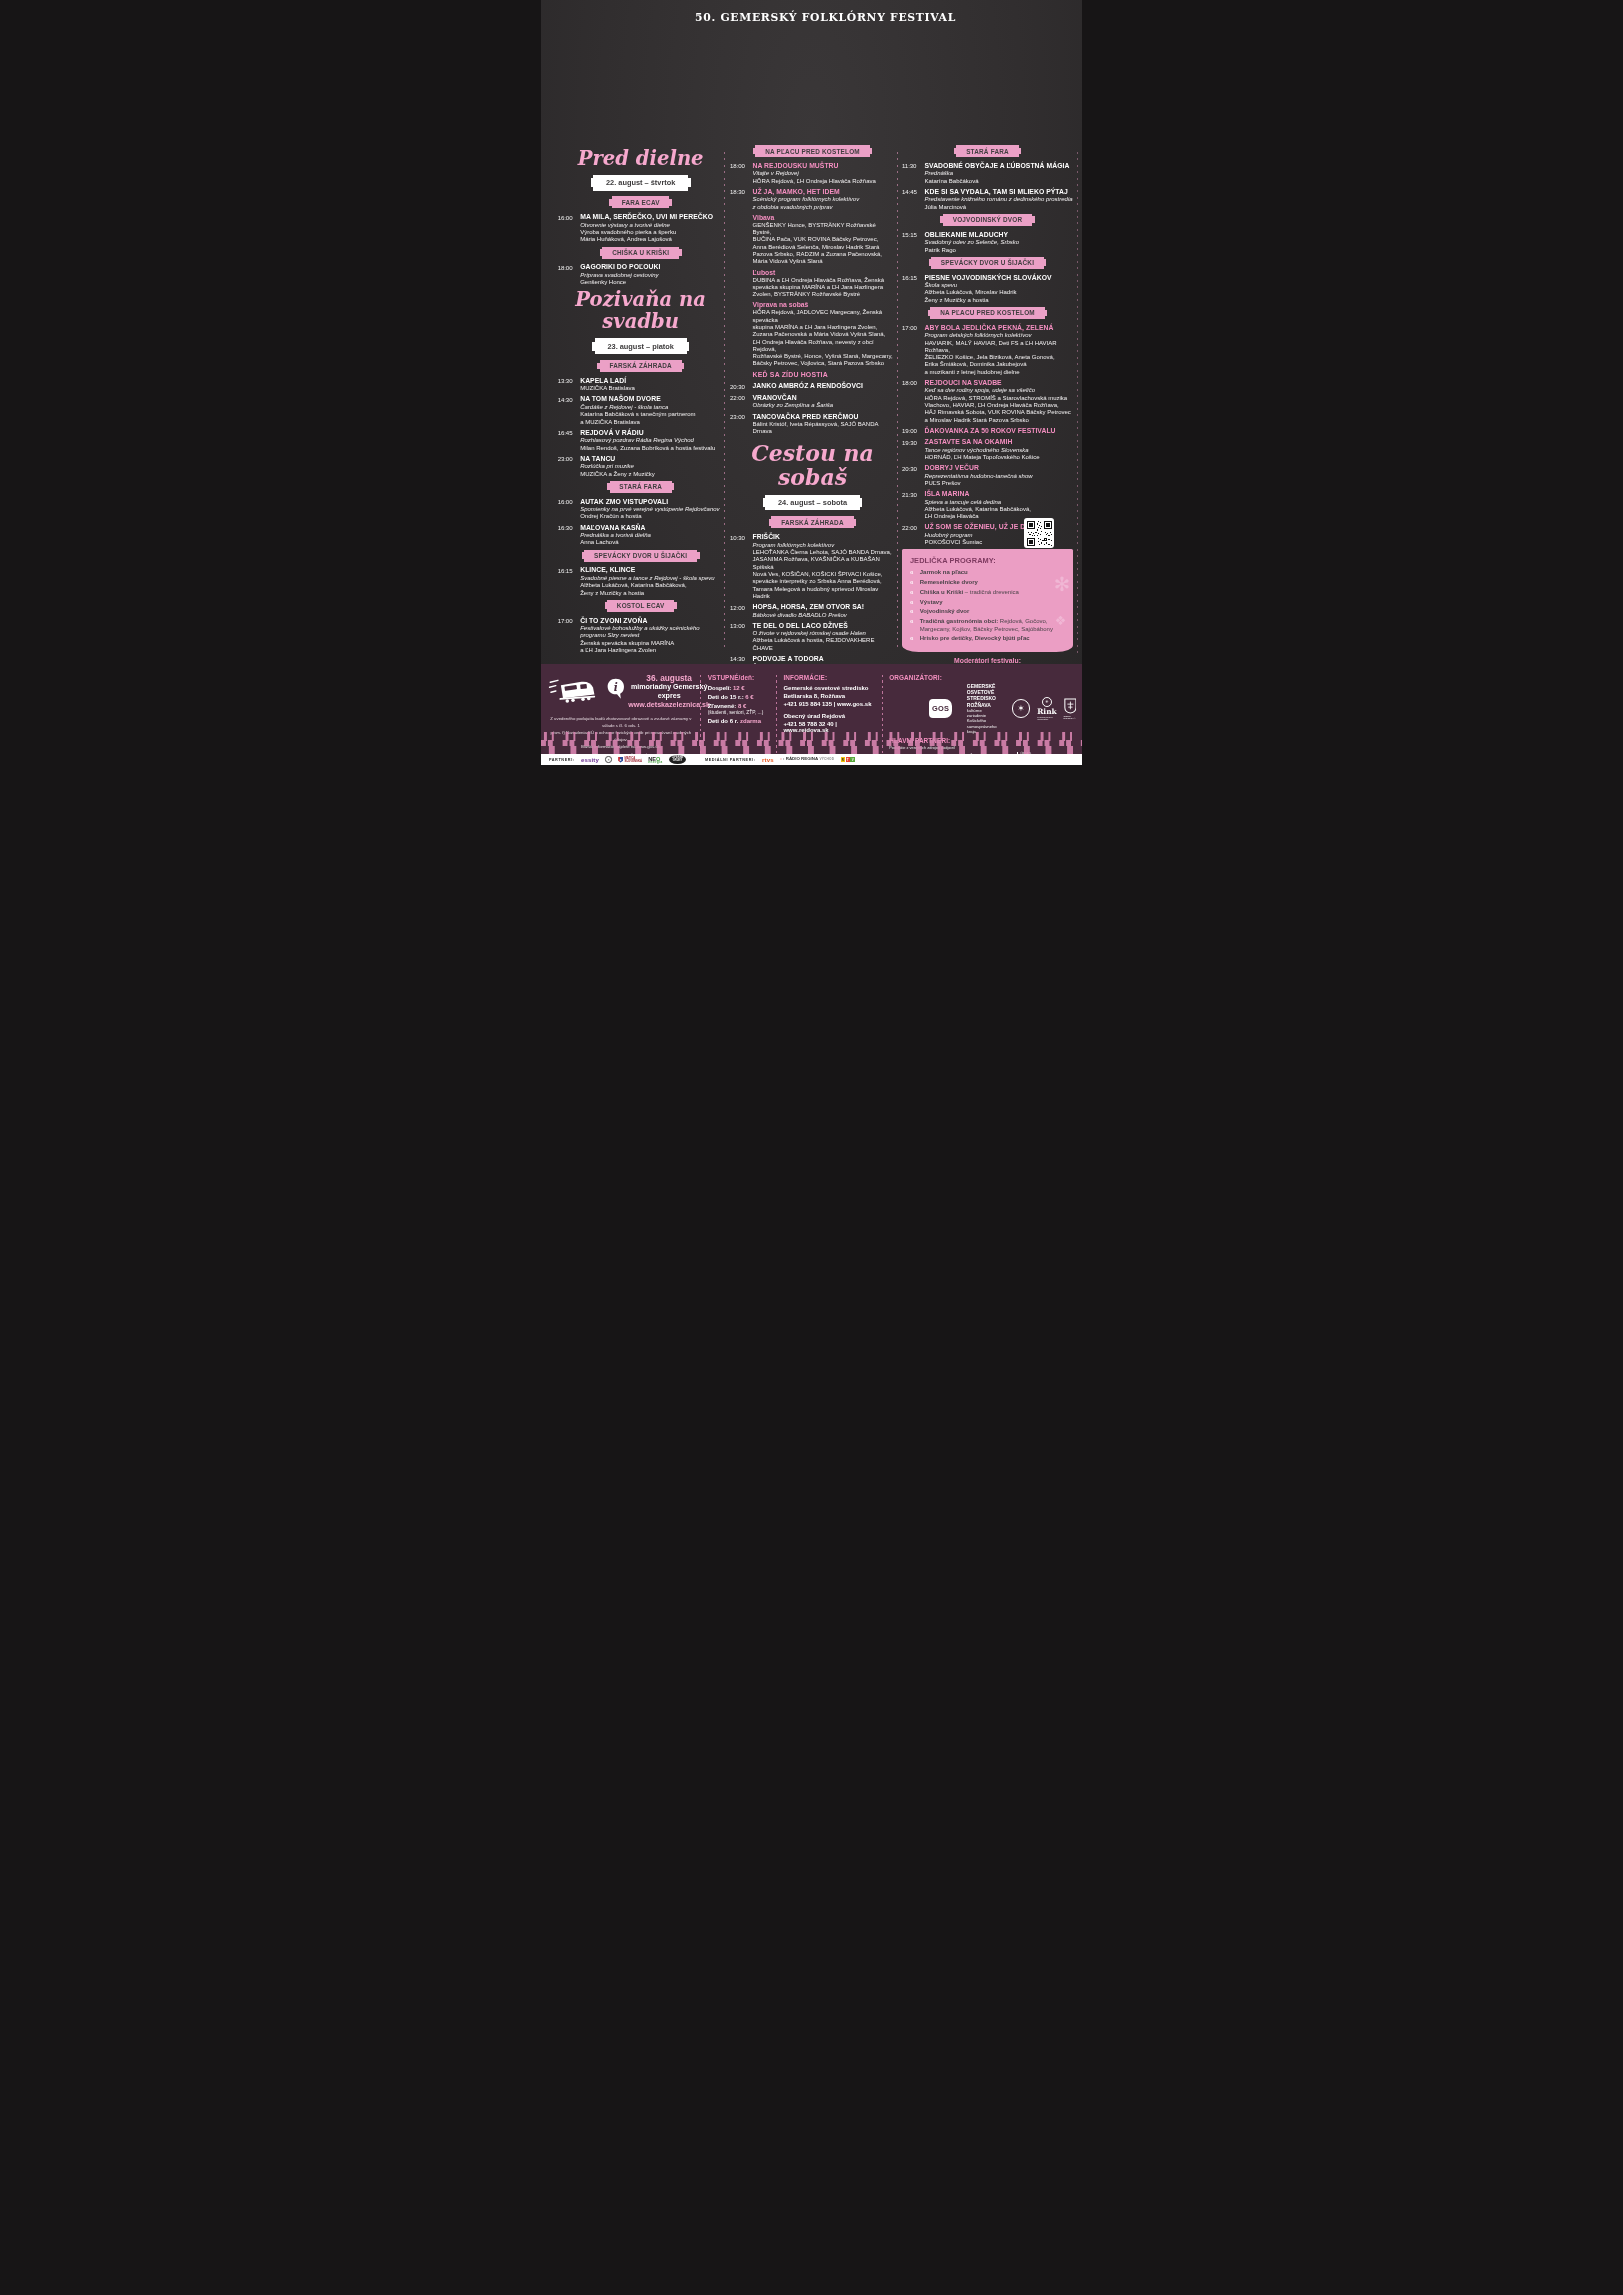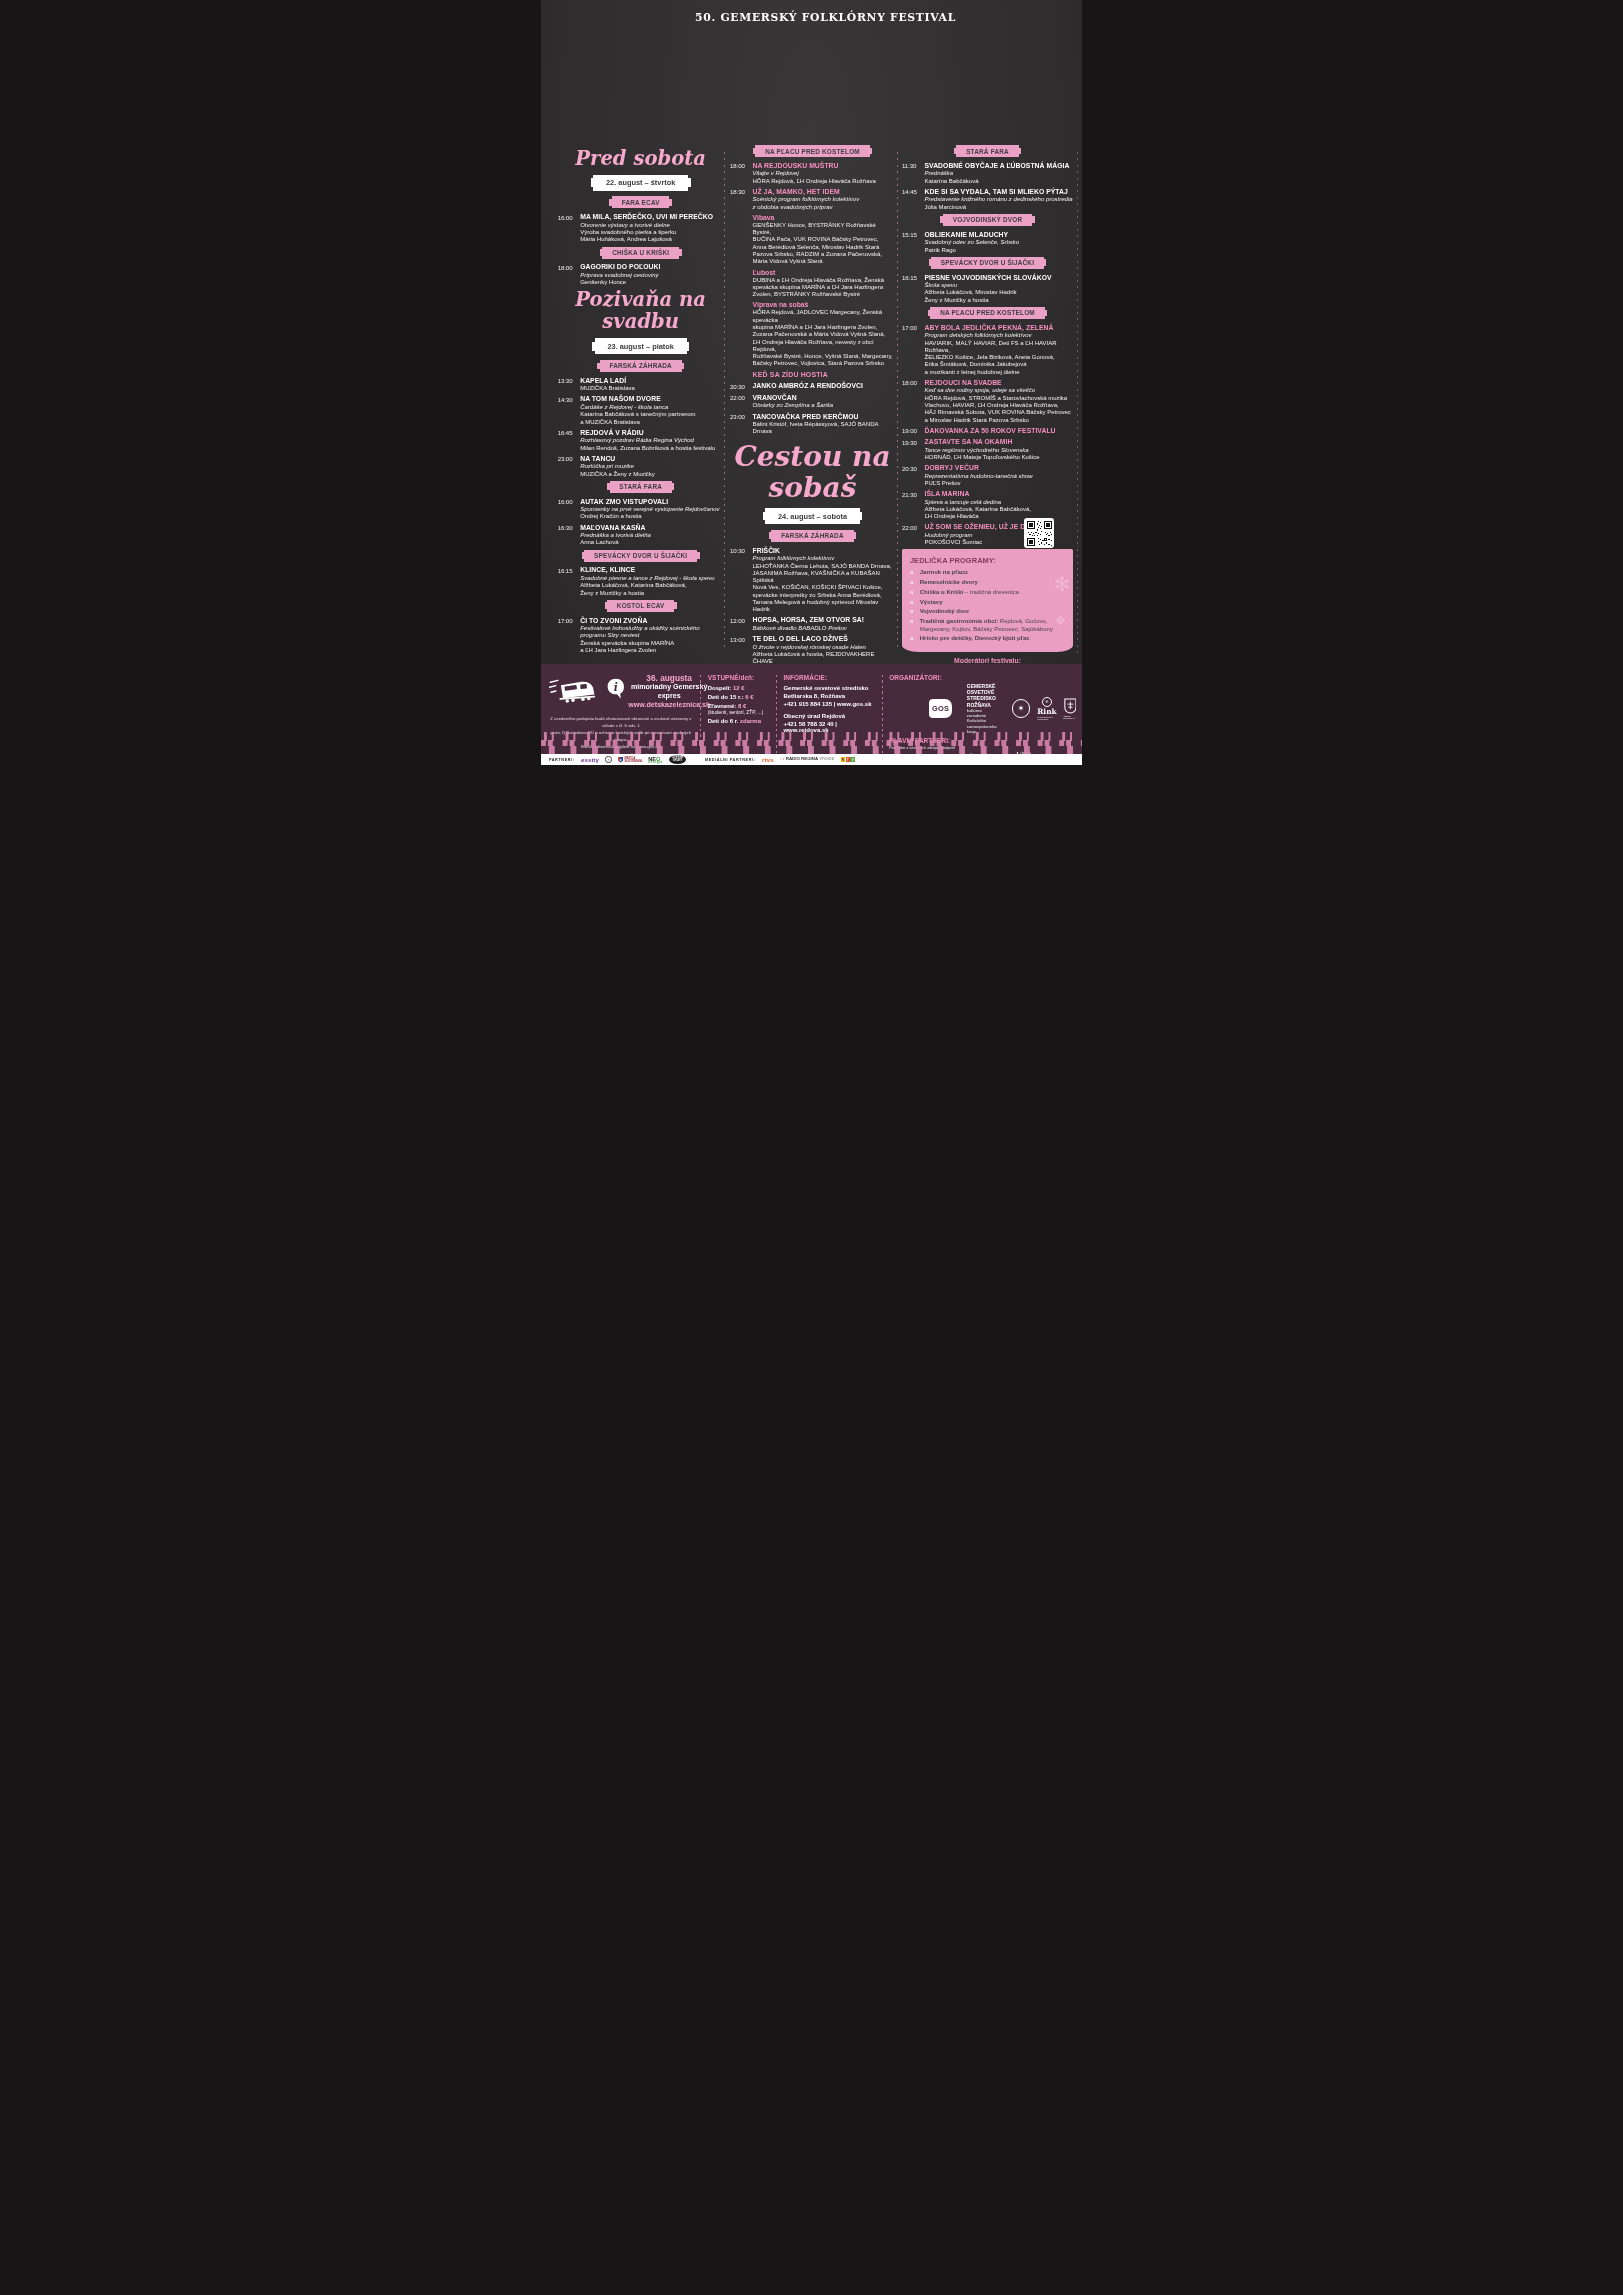--- a/index.html
+++ b/index.html
@@ -19,21 +19,21 @@
   
   .col{position:absolute;top:145px;z-index:1;}
   #col1{left:16.7px;width:166px;}
   #col2{left:189px;width:165px;}
   #col3{left:361px;width:171px;}
   .sep{position:absolute;top:152px;height:496px;width:1px;z-index:0;opacity:.55;
     background:repeating-linear-gradient(180deg,#ED9CC6 0 2px,transparent 2px 6.4px);}
   .sep1{left:183px;} .sep2{left:356px;} .sep3{left:536px;height:506px;opacity:.4;}
   .script{font-family:"DejaVu Serif", serif;font-style:italic;font-weight:700;color:#F6A8CD;
     font-size:19.6px;line-height:1.12;text-align:center;margin:2.9px 0 4.9px;}
-  .script.big{font-size:28px;margin-top:4.9px;}
+  .script.big{font-size:22px;margin-top:4.9px;}
   .badge{position:relative;display:block;width:max-content;max-width:95%;margin:0 auto 7px;
     padding:2.5px 9.8px;font-weight:700;text-align:center;}
   .badge::before,.badge::after{content:"";position:absolute;top:22%;height:56%;width:2.5px;background:inherit;}
   .badge::before{left:-2.5px;} .badge::after{right:-2.5px;}
   .badge.date{background:#ffffff;color:#3E3C3D;font-size:7.4px;padding:3.4px 12.8px;margin-bottom:5.9px;}
   .badge.venue{background:#EBA0C6;color:#403D3F;font-size:6.4px;letter-spacing:0.2px;margin-bottom:4.9px;}
   .event{display:grid;grid-template-columns:19.6px 1fr;column-gap:2.9px;margin-bottom:2.9px;}
   .time{font-size:6.1px;color:#fff;opacity:.93;letter-spacing:-0.1px;padding-top:0.5px;}
   .etitle{font-size:6.8px;font-weight:700;line-height:8px;letter-spacing:0.05px;color:#fff;margin-bottom:0.5px;}
   .etitle.pink{color:#F58FC1;}
@@ -152,21 +152,21 @@
 
   <div class="title-block">
     <div class="t-sub">50. GEMERSKÝ FOLKLÓRNY FESTIVAL</div>
   </div>
 
   <div class="sep sep1"></div>
   <div class="sep sep2"></div>
   <div class="sep sep3"></div>
 
   <div id="col1" class="col">
-      <div class="script">Pred sobota</div>
+      <div class="script">Pred dielne</div>
       <div class="badge date">22. august – štvrtok</div>
       <div class="badge venue">FARA ECAV</div>
       <div class="event">
         <div class="time">16:00</div>
         <div class="ebody">
           <div class="etitle">MA MILA, SERĎEČKO, UVI MI PEREČKO</div>
           <div class="eline i">Otvorenie výstavy a tvorivé dielne</div>
           <div class="eline">Výroba svadobného pierka a šperku</div>
           <div class="eline">Mária Huňáková, Andrea Lajošová</div>
         </div>

